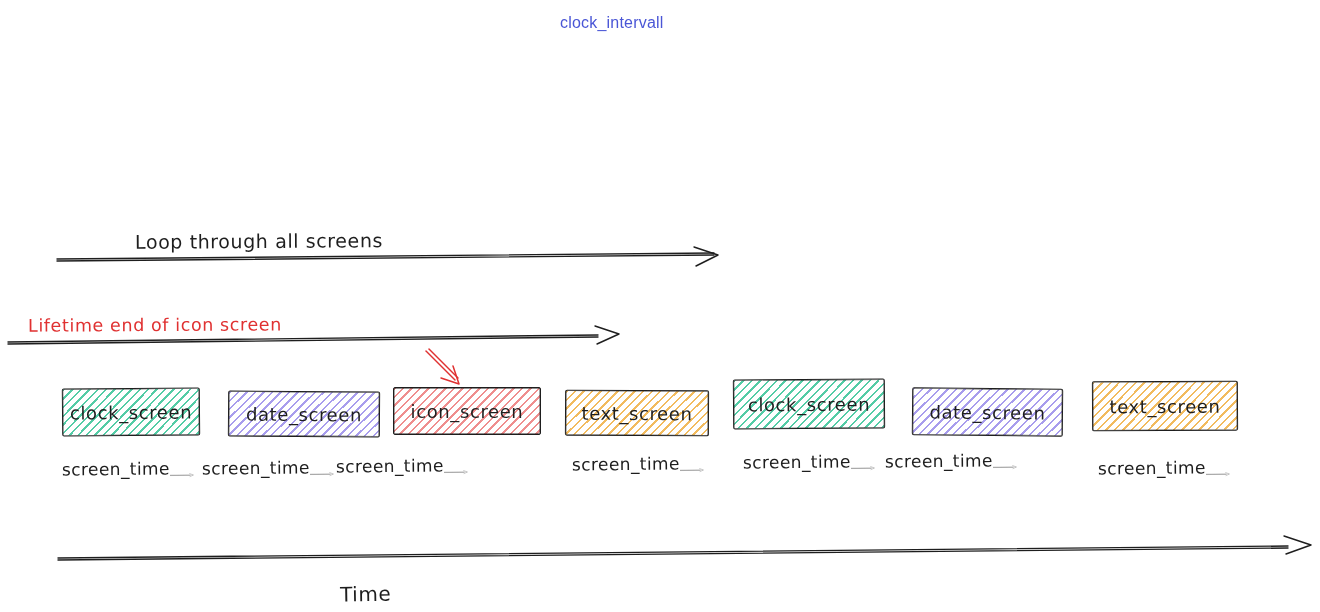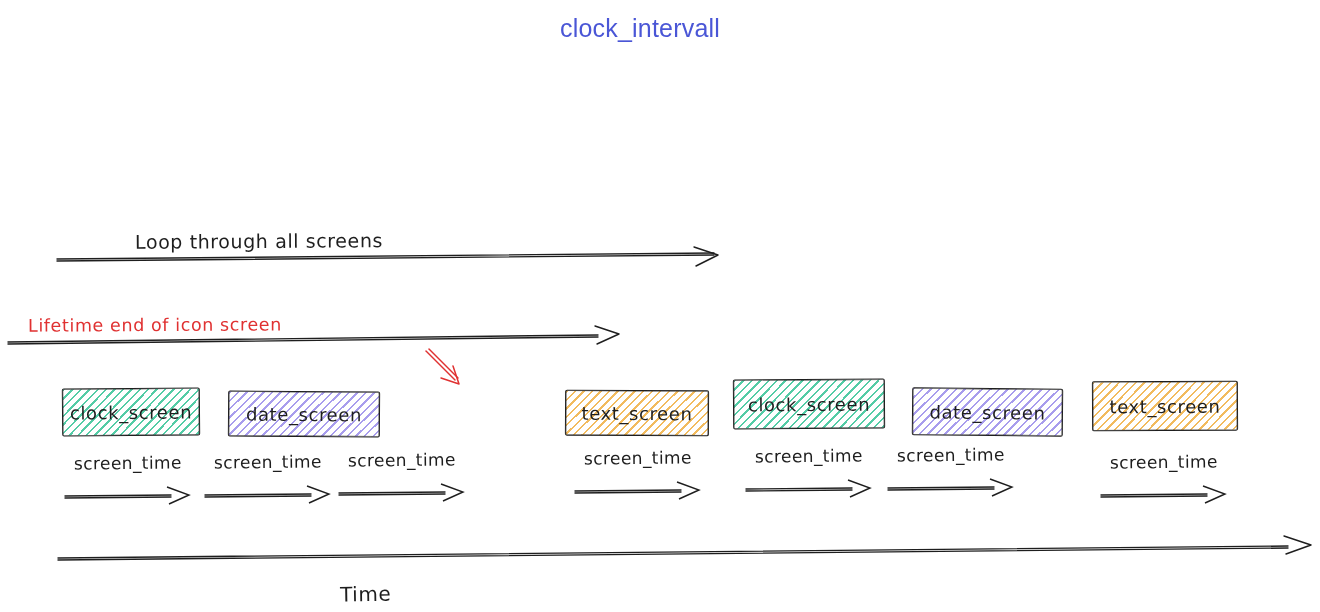--- a/index.html
+++ b/index.html
@@ -10,21 +10,21 @@
     background: #ffffff;
     overflow: hidden;
     font-family: "DejaVu Sans", sans-serif;
     color: #1e1e1e;
   }
   .title {
     position: absolute;
     left: 560px;
     top: 14px;
     font-family: "Liberation Sans", sans-serif;
-    font-size: 25px;
+    font-size: 16px;
     letter-spacing: 0.2px;
   }
   .arrows-layer {
     position: absolute;
     left: 0; top: 0;
     width: 1320px; height: 612px;
   }
   .arrows-layer line, .arrows-layer path {
     stroke-linecap: round;
     stroke-linejoin: round;
@@ -53,21 +53,20 @@
   }
   .screen-box .box-label {
     font-size: 18px;
     letter-spacing: 0.6px;
     white-space: nowrap;
   }
   .st-group {
     position: absolute;
     width: 132px;
     display: flex;
-    flex-direction: column;
     align-items: center;
   }
   .st-label {
     font-size: 17px;
     letter-spacing: 0.4px;
     white-space: nowrap;
     transform: rotate(-0.6deg);
   }
   .st-arrow { margin-top: 12px; display: block; }
   .st-arrow line { stroke: #1e1e1e; stroke-width: 1.4; stroke-linecap: round; fill: none; }
@@ -108,20 +107,23 @@
 
   <div class="hand-label loop-label">Loop through all screens</div>
   <div class="hand-label lifetime-label" style="color: rgb(224, 49, 49);">Lifetime end of icon screen</div>
   <div class="hand-label time-label">Time</div>
 
   <div class="screen-box" style="left: 62px; top: 388px; width: 138px; height: 48px; transform: rotate(-0.5deg); background: repeating-linear-gradient(135deg, rgb(84, 204, 166) 0px, rgb(84, 204, 166) 1.7px, rgba(255, 255, 255, 0) 1.7px, rgba(255, 255, 255, 0) 6px) rgb(255, 255, 255);">
     <span class="box-label">clock_screen</span>
   </div>
   <div class="screen-box" style="left: 228px; top: 391px; width: 152px; height: 46px; transform: rotate(0.4deg); background: repeating-linear-gradient(135deg, rgb(168, 157, 237) 0px, rgb(168, 157, 237) 1.7px, rgba(255, 255, 255, 0) 1.7px, rgba(255, 255, 255, 0) 6px) rgb(255, 255, 255);">
     <span class="box-label">date_screen</span>
+  </div>
+  <div class="screen-box" style="left: 393px; top: 387px; width: 148px; height: 48px; background: repeating-linear-gradient(135deg, rgb(239, 142, 142) 0px, rgb(239, 142, 142) 1.7px, rgba(255, 255, 255, 0) 1.7px, rgba(255, 255, 255, 0) 6px) rgb(255, 255, 255);">
+    <span class="box-label">icon_screen</span>
   </div>
   <div class="screen-box" style="left: 565px; top: 390px; width: 144px; height: 46px; transform: rotate(0.3deg); background: repeating-linear-gradient(135deg, rgb(242, 187, 94) 0px, rgb(242, 187, 94) 1.7px, rgba(255, 255, 255, 0) 1.7px, rgba(255, 255, 255, 0) 6px) rgb(255, 255, 255);">
     <span class="box-label">text_screen</span>
   </div>
   <div class="screen-box" style="left: 733px; top: 379px; width: 152px; height: 50px; transform: rotate(-0.4deg); background: repeating-linear-gradient(135deg, rgb(84, 204, 166) 0px, rgb(84, 204, 166) 1.7px, rgba(255, 255, 255, 0) 1.7px, rgba(255, 255, 255, 0) 6px) rgb(255, 255, 255);">
     <span class="box-label">clock_screen</span>
   </div>
   <div class="screen-box" style="left: 912px; top: 388px; width: 151px; height: 48px; transform: rotate(0.5deg); background: repeating-linear-gradient(135deg, rgb(168, 157, 237) 0px, rgb(168, 157, 237) 1.7px, rgba(255, 255, 255, 0) 1.7px, rgba(255, 255, 255, 0) 6px) rgb(255, 255, 255);">
     <span class="box-label">date_screen</span>
   </div>

